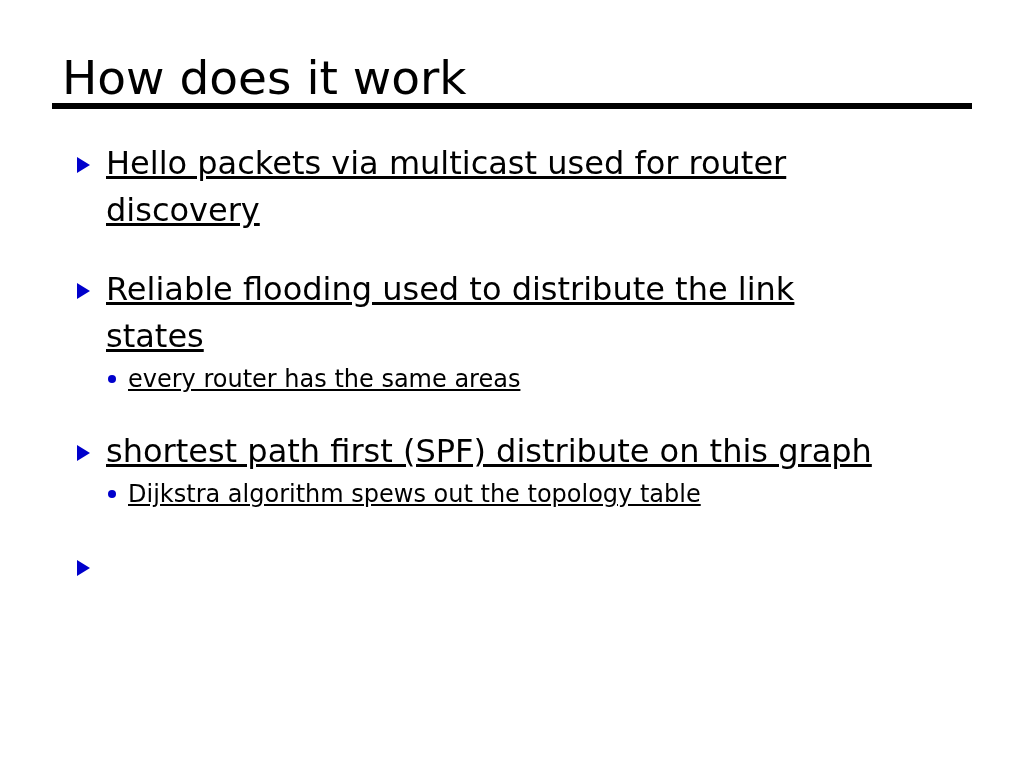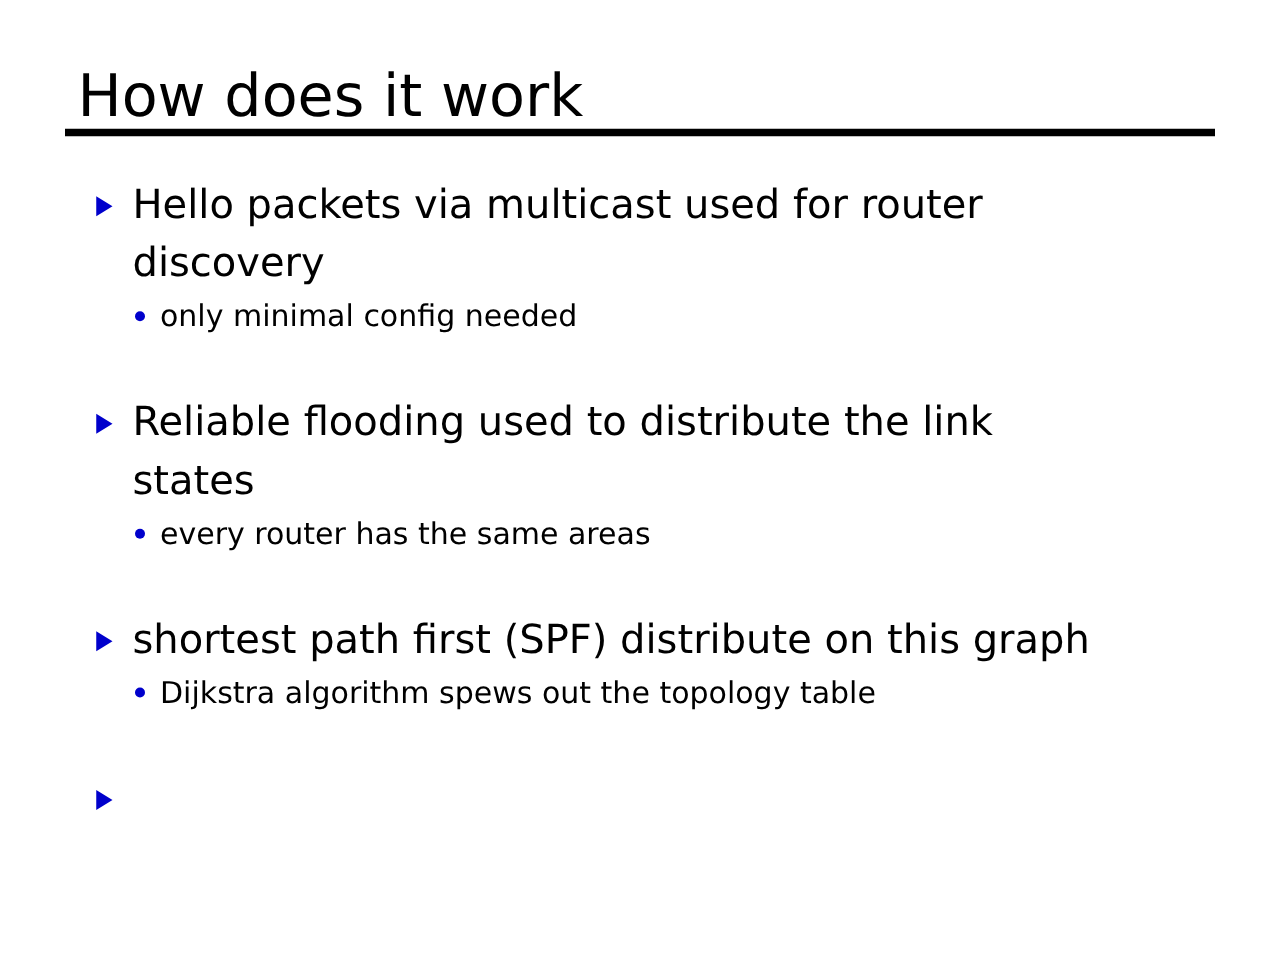--- a/index.html
+++ b/index.html
@@ -44,28 +44,29 @@
     height: 6px;
     background: #000000;
   }
 
   
   .body-list {
     position: absolute;
     left: 0;
     top: 140px;
     width: 1024px;
+    text-decoration: underline;
   }
 
   .group {
     position: relative;
   }
 
   .group + .group {
-    margin-top: 44px;
+    margin-top: 32px;
   }
 
   
   .l1 {
     position: relative;
     margin-left: 76px;
     padding-left: 30px;
     font-size: 32px;
     line-height: 47px;
     color: #000000;
@@ -120,26 +121,20 @@
 
   <div class="title-rule"></div>
 
   <div class="body-list">
 
     <div class="group">
       <div class="l1">
         <span class="marker-tri"></span>
         <span class="l1-text">Hello packets via multicast used for router discovery</span>
       </div>
-      <div class="l2-list">
-        <div class="l2">
-          <span class="marker-dot"></span>
-          <span class="l2-text">only minimal config needed</span>
-        </div>
-      </div>
     </div>
 
     <div class="group">
       <div class="l1">
         <span class="marker-tri"></span>
         <span class="l1-text">Reliable flooding used to distribute the link states</span>
       </div>
       <div class="l2-list">
         <div class="l2">
           <span class="marker-dot"></span>

